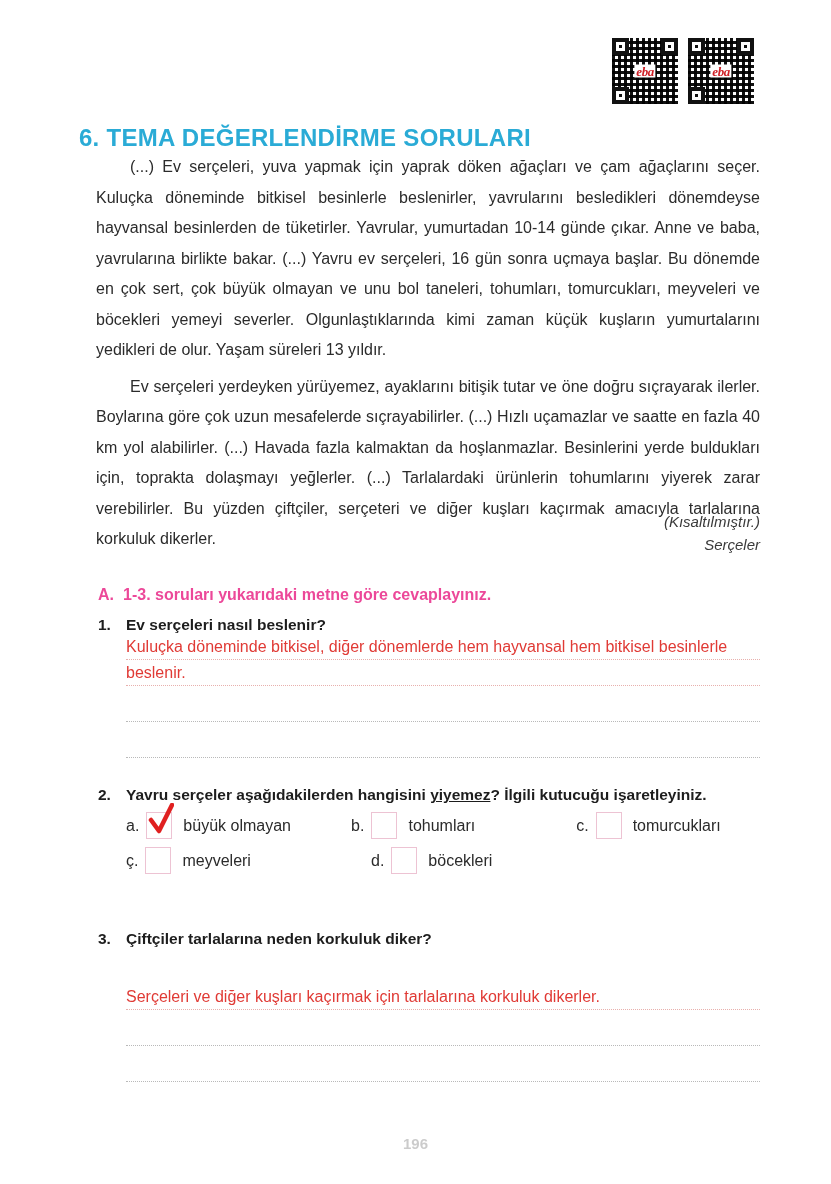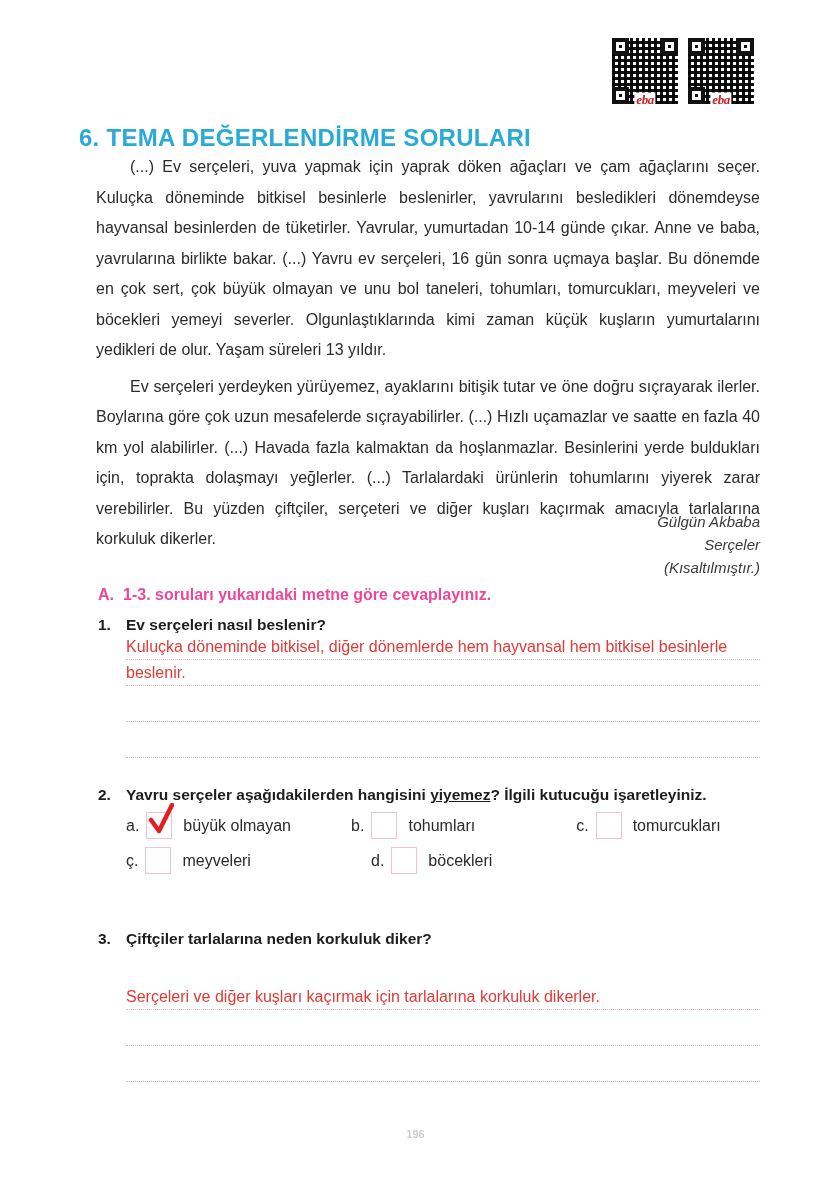--- a/index.html
+++ b/index.html
@@ -66,21 +66,20 @@
     transform: translate(-50%, -50%);
     font-family: "Liberation Serif", serif;
     font-style: italic;
     font-weight: bold;
     font-size: 13px;
     color: #cf2027;
     background: #ffffff;
     padding: 0 2px;
     line-height: 1;
     letter-spacing: -0.5px;
-    margin-top: 28px;
   }
 
   
   .title-main {
     position: absolute;
     top: 84px;
     left: 0;
     width: 610px;
     text-align: center;
     font-size: 24px;
@@ -201,25 +200,25 @@
     position: absolute;
     left: 1px;
     top: -10px;
     width: 26px;
     height: 34px;
   }
 
   
   .page-num {
     position: absolute;
-    bottom: 44px;
+    bottom: 32px;
     left: 0;
     width: 831px;
     text-align: center;
-    font-size: 11px;
+    font-size: 15px;
     font-weight: bold;
     color: #8e8e8e;
     opacity: 0.45;
     filter: blur(0.6px);
   }
 </style>
 </head>
 <body>
 
 <div class="page">
@@ -236,23 +235,22 @@
   </div>
 
   <div class="title-main">6. TEMA DEĞERLENDİRME SORULARI</div>
 
   <div class="body-wrap">
     <p class="para">(...) Ev serçeleri, yuva yapmak için yaprak döken ağaçları ve çam ağaçlarını seçer. Kuluçka döneminde bitkisel besinlerle beslenirler, yavrularını besledikleri dönemdeyse hayvansal besinlerden de tüketirler. Yavrular, yumurtadan 10-14 günde çıkar. Anne ve baba, yavrularına birlikte bakar. (...) Yavru ev serçeleri, 16 gün sonra uçmaya başlar. Bu dönemde en çok sert, çok büyük olmayan ve unu bol taneleri, tohumları, tomurcukları, meyveleri ve böcekleri yemeyi severler. Olgunlaştıklarında kimi zaman küçük kuşların yumurtalarını yedikleri de olur. Yaşam süreleri 13 yıldır.</p>
     <p class="para">Ev serçeleri yerdeyken yürüyemez, ayaklarını bitişik tutar ve öne doğru sıçrayarak ilerler. Boylarına göre çok uzun mesafelerde sıçrayabilirler. (...) Hızlı uçamazlar ve saatte en fazla 40 km yol alabilirler. (...) Havada fazla kalmaktan da hoşlanmazlar. Besinlerini yerde buldukları için, toprakta dolaşmayı yeğlerler. (...) Tarlalardaki ürünlerin tohumlarını yiyerek zarar verebilirler. Bu yüzden çiftçiler, serçeteri ve diğer kuşları kaçırmak amacıyla tarlalarına korkuluk dikerler.</p>
   </div>
 
   <div class="attrib">
-    <div>Gülgün Akbaba</div>
+    <div>(Kısaltılmıştır.)</div>
     <div>Serçeler</div>
-    <div>(Kısaltılmıştır.)</div>
   </div>
 
   <div class="section-a">
     <span class="letter">A.</span><span>1-3. soruları yukarıdaki metne göre cevaplayınız.</span>
   </div>
 
   <div class="q" style="top:616px;">
     <div class="q-head">
       <span class="q-num">1.</span>
       <span class="q-text">Ev serçeleri nasıl beslenir?</span>

